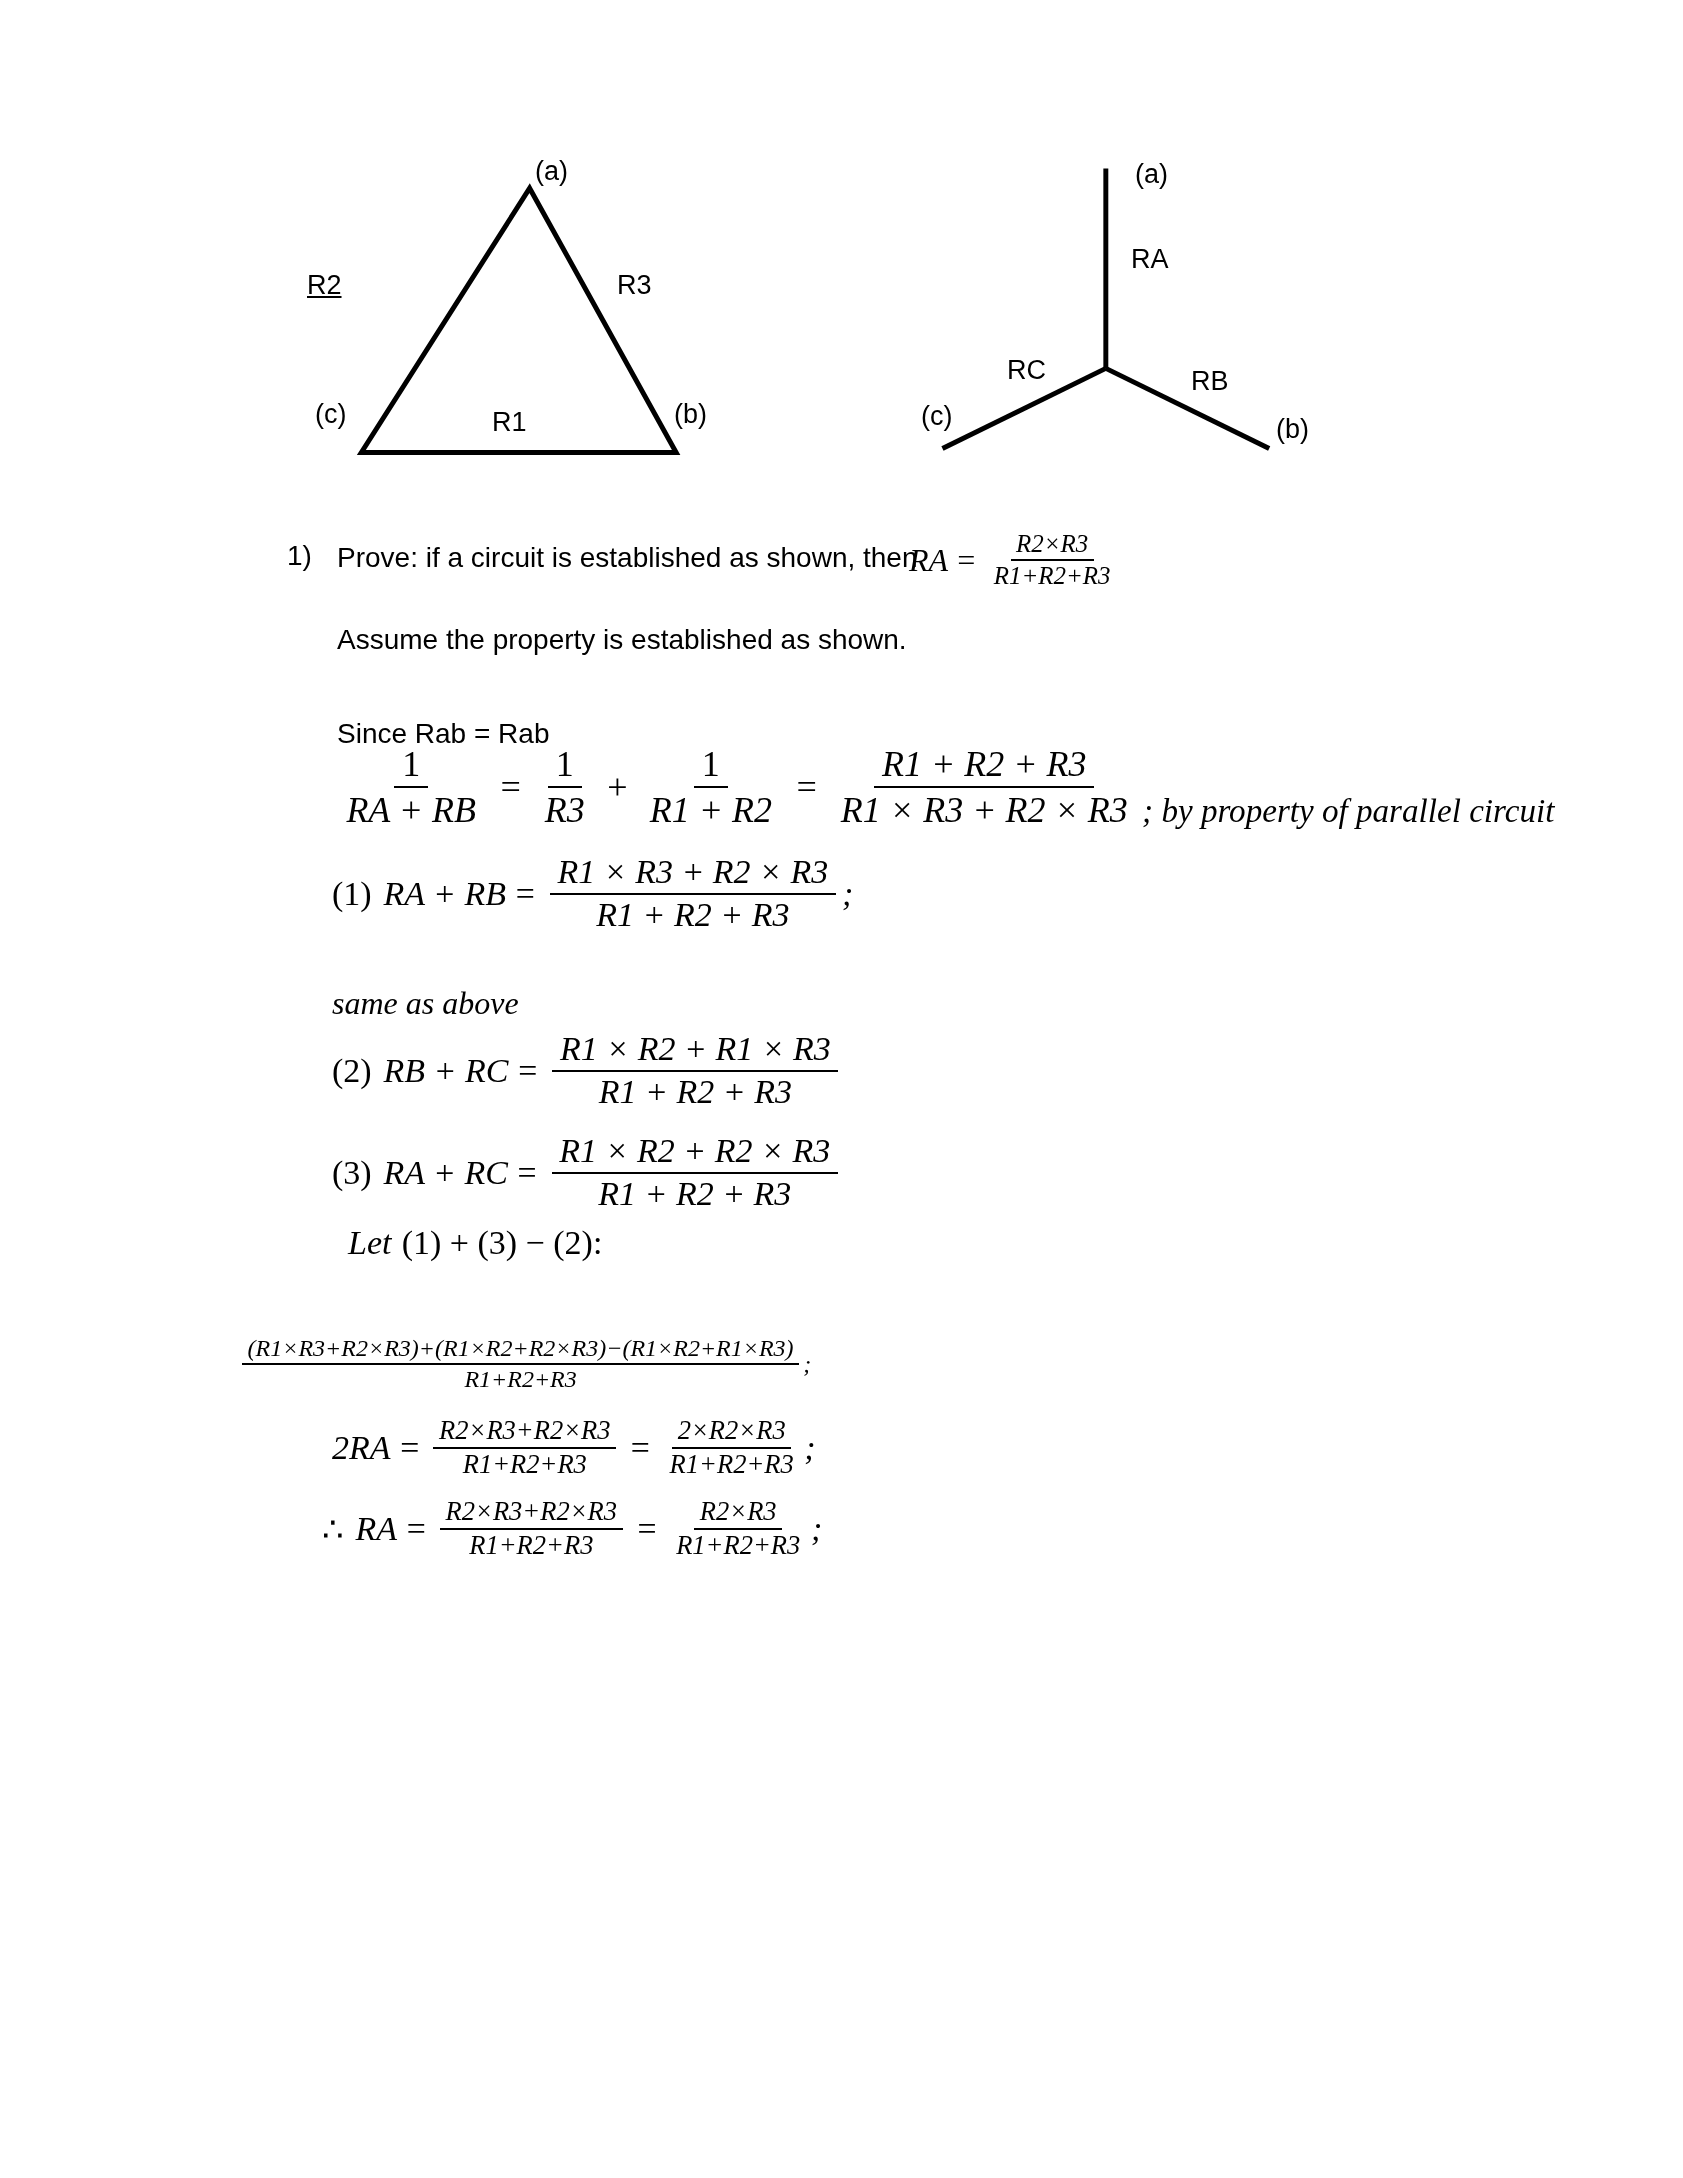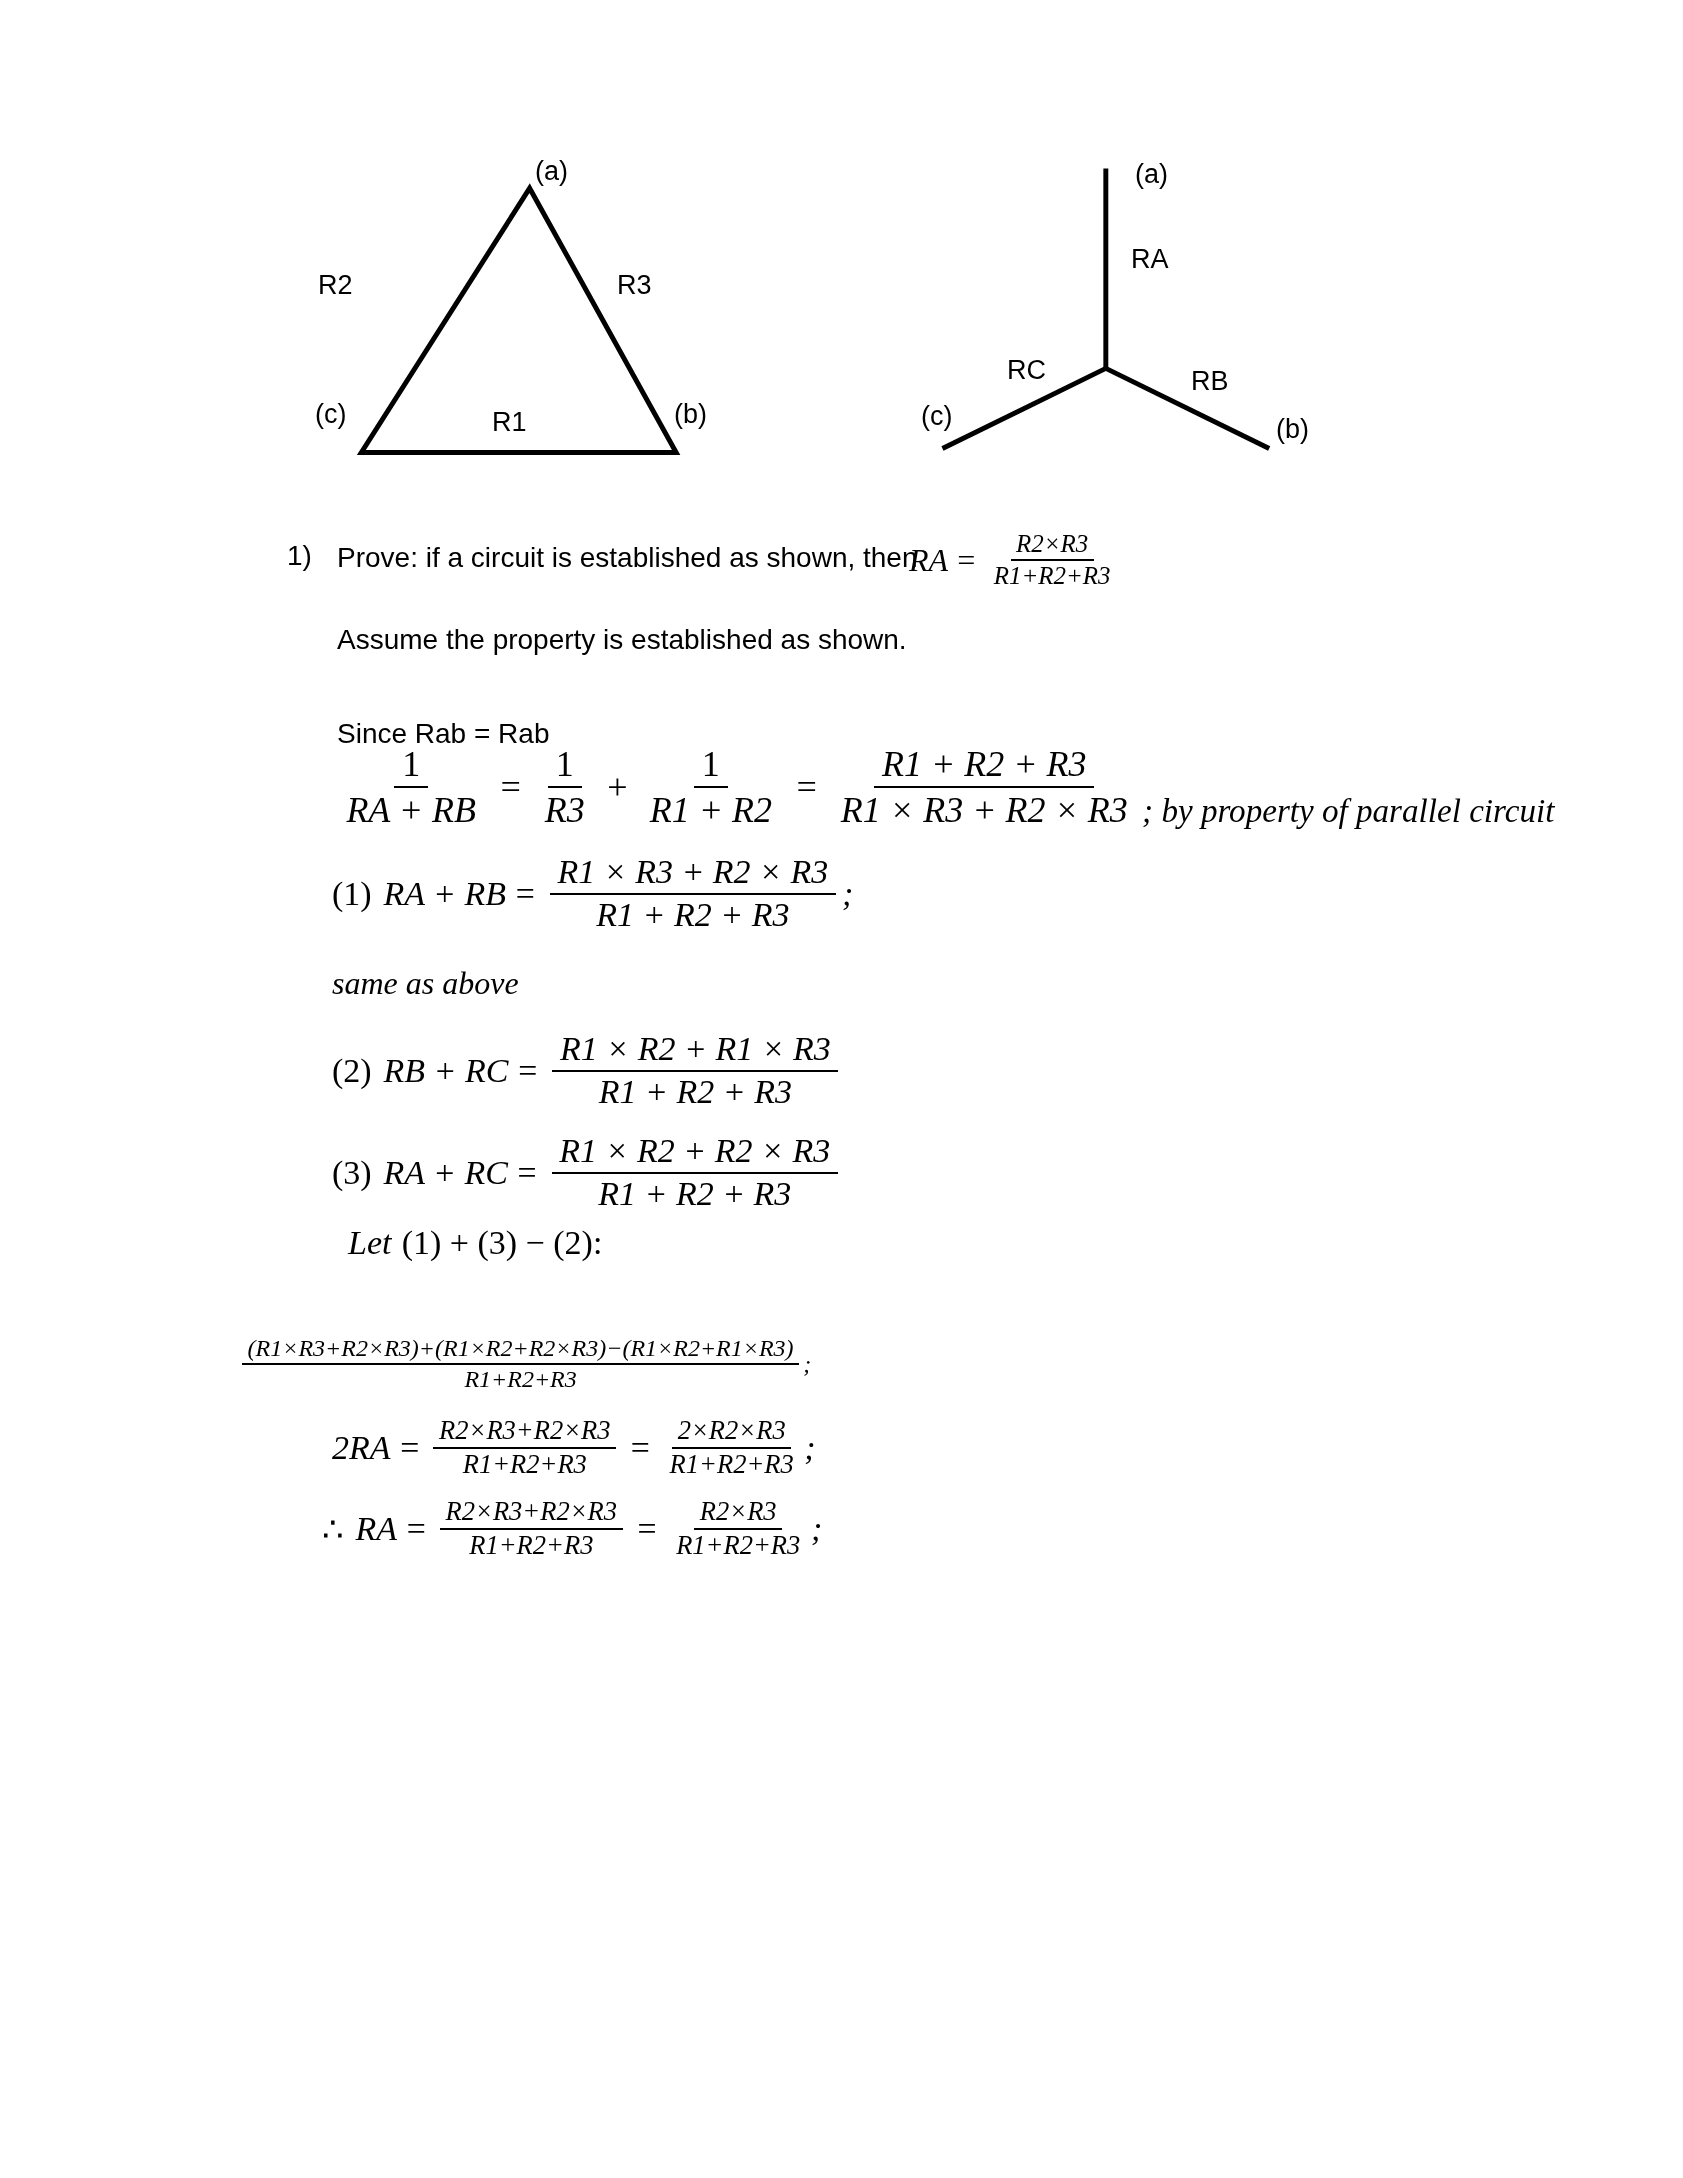--- a/index.html
+++ b/index.html
@@ -119,21 +119,21 @@
     <svg class="diagram-svg" width="1683" height="515" viewBox="0 0 1700 520" style="position:absolute; left:0; top:0;">
 
       <polygon points="535,190 683,457 365,457" fill="none" stroke="#000000" stroke-width="5" stroke-linejoin="miter"></polygon>
 
       <line x1="1117" y1="170" x2="1117" y2="372" stroke="#000000" stroke-width="5"></line>
       <line x1="1117" y1="372" x2="952" y2="453" stroke="#000000" stroke-width="5"></line>
       <line x1="1117" y1="372" x2="1282" y2="453" stroke="#000000" stroke-width="5"></line>
     </svg>
 
     <div class="dlabel" style="left:535px; top:158px;">(a)</div>
-    <div class="dlabel" style="left:318px; top:272px;">R2</div>
+    <div class="dlabel" style="left:307px; top:272px;text-decoration:underline;">R2</div>
     <div class="dlabel" style="left:617px; top:272px;">R3</div>
     <div class="dlabel" style="left:315px; top:401px;">(c)</div>
     <div class="dlabel" style="left:492px; top:409px;">R1</div>
     <div class="dlabel" style="left:674px; top:401px;">(b)</div>
 
     <div class="dlabel" style="left:1135px; top:161px;">(a)</div>
     <div class="dlabel" style="left:1131px; top:246px;">RA</div>
     <div class="dlabel" style="left:1007px; top:357px;">RC</div>
     <div class="dlabel" style="left:1191px; top:368px;">RB</div>
     <div class="dlabel" style="left:921px; top:403px;">(c)</div>
@@ -191,21 +191,21 @@
       <span>RA + RB</span>
       <span class="op">=</span>
       <span class="frac">
         <span class="num">R1 × R3 + R2 × R3</span>
         <span class="den">R1 + R2 + R3</span>
       </span>
       <span>;</span>
     </span>
   </div>
 
-  <div class="math" style="left:332px; top:965px; font-size:32px;">same as above</div>
+  <div class="math" style="left:332px; top:985px; font-size:32px;">same as above</div>
 
   <div class="math" style="left:332px; top:1030px; font-size:34px;">
     <span class="row">
       <span style="font-style:normal;">(2)</span>
       <span style="display:inline-block;width:.35em;"></span>
       <span>RB + RC</span>
       <span class="op">=</span>
       <span class="frac">
         <span class="num">R1 × R2 + R1 × R3</span>
         <span class="den">R1 + R2 + R3</span>

